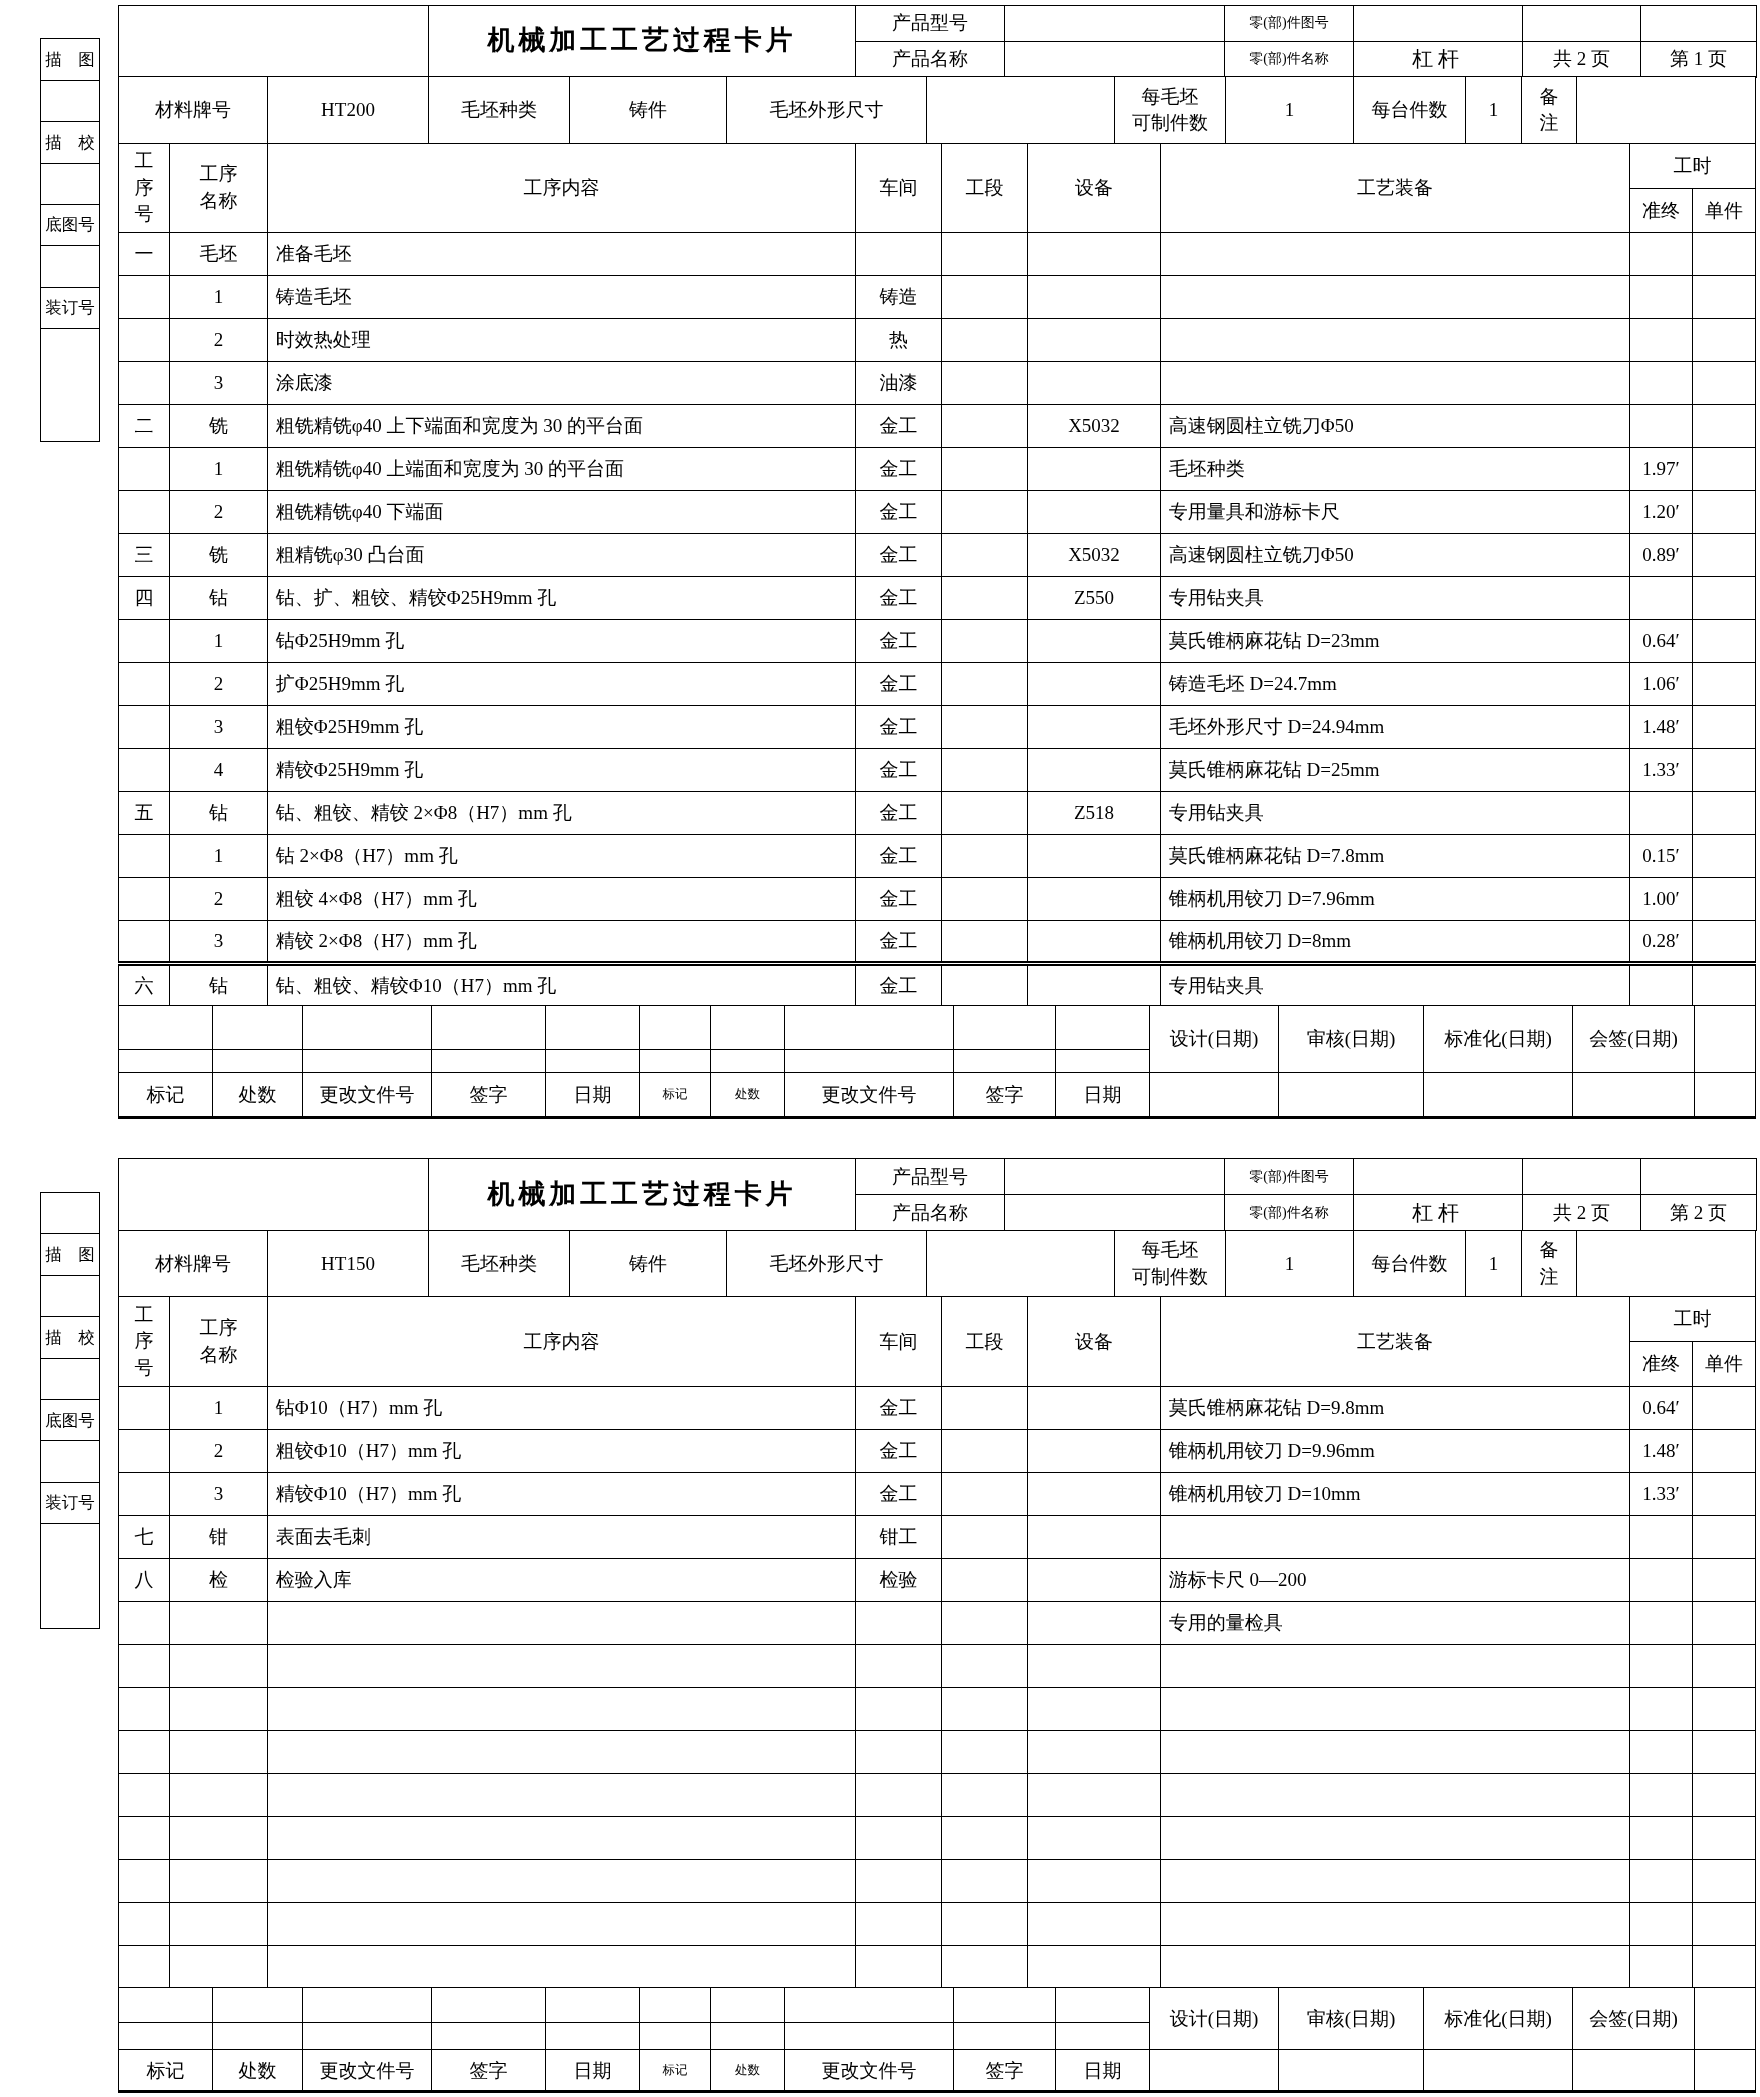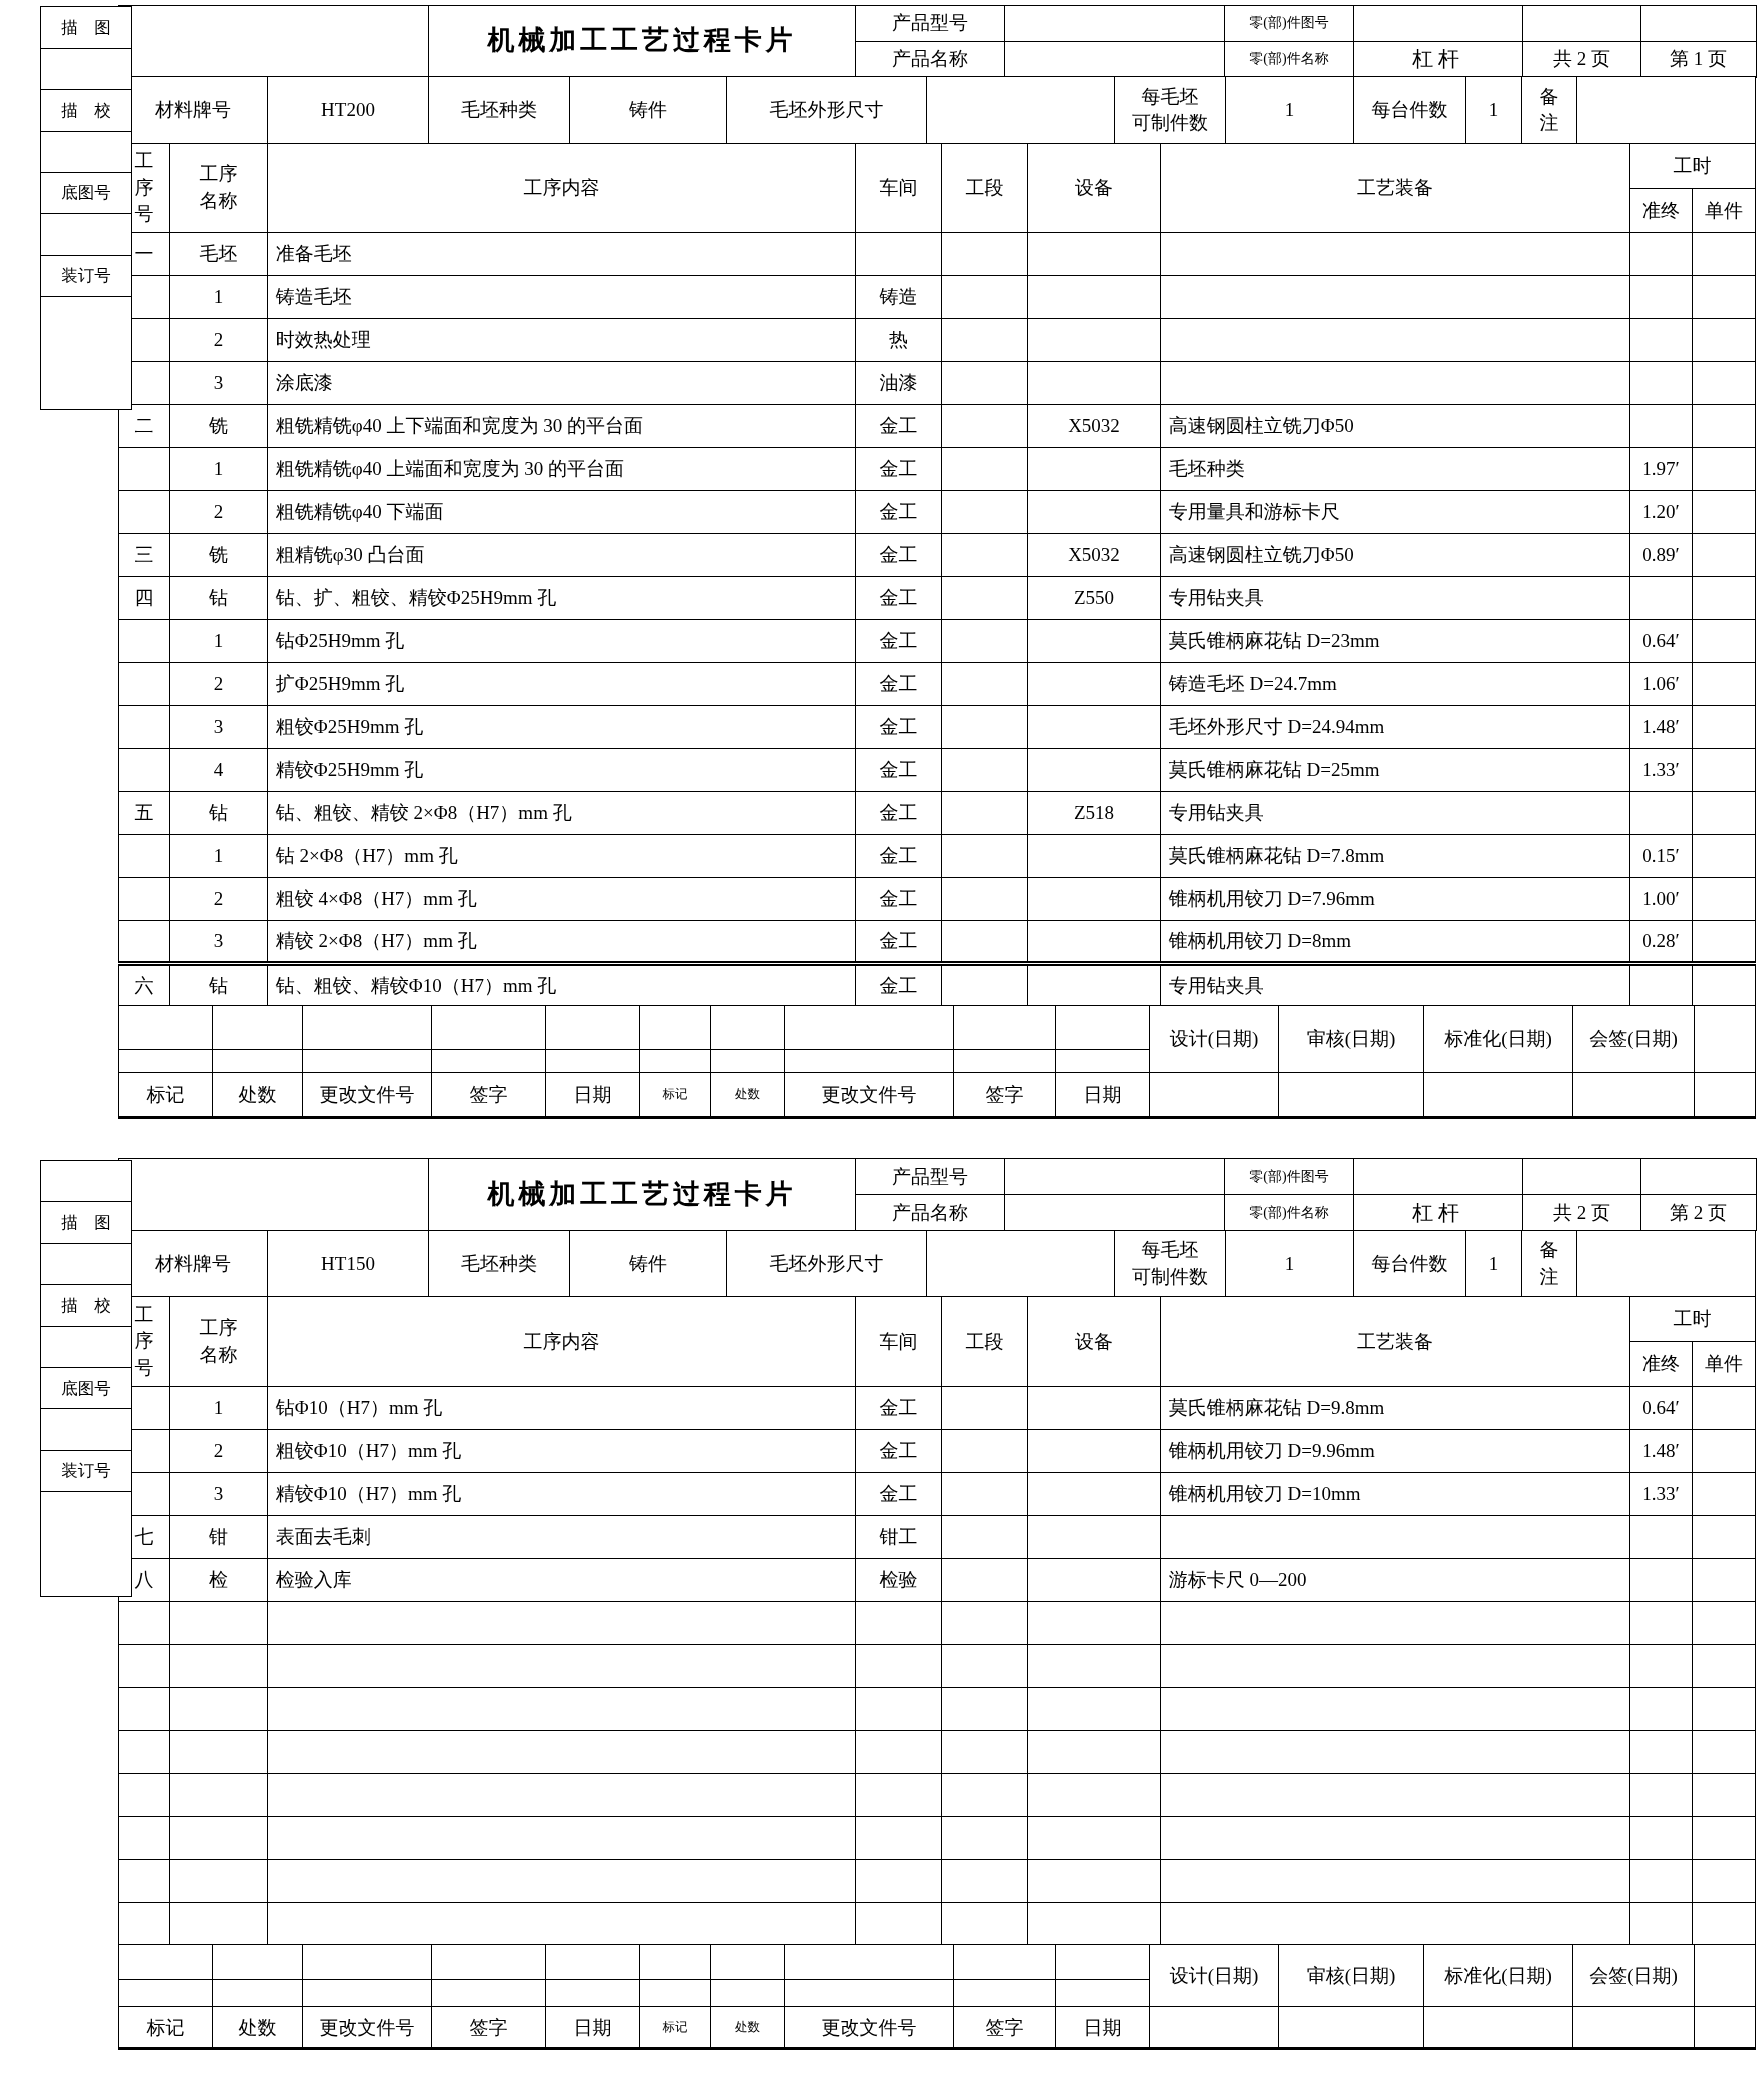--- a/index.html
+++ b/index.html
@@ -28,21 +28,21 @@
   .c1 .e1{height:44px;} .c1 .e2{height:23px;} .c1 .e3{height:45px;}
   .c2 .e1{height:35px;} .c2 .e2{height:27.4px;} .c2 .e3{height:42px;}
   .title{font-size:27px;font-weight:bold;letter-spacing:3.9px;}
   .sm18{font-size:14px;padding:0 1.6px;}
   .big{font-size:21px;letter-spacing:4.7px;}
   .ml{white-space:pre-line;line-height:1.4;}
   .al{text-align:left;padding-left:7.8px;}
   .sm{font-size:12.5px;}
   tr.thick-top td{border-top:5.5px double #000;}
   .bandE tr:last-child td{border-bottom:3.9px solid #000;}
-  .strip{position:absolute;left:-78px;width:92px;}
+  .strip{position:absolute;left:-78px;width:60px;margin-top:32px;}
   .strip-box{
     height:43px;border:1.6px solid #000;margin-top:-1.6px;box-sizing:border-box;
     display:flex;align-items:center;justify-content:center;
     font-size:16.5px;background:#fff;
   }
   .strip-box:first-child{margin-top:0;}
   .c1 .strip-box:last-child{height:114px;}
   .c2 .strip-box:last-child{height:106px;}
 </style>
 </head>
@@ -626,20 +626,31 @@
           <td></td>
           <td></td>
         </tr>
         <tr>
           <td></td>
           <td></td>
           <td class="al"></td>
           <td></td>
           <td></td>
           <td></td>
+          <td class="al">专用的量检具</td>
+          <td></td>
+          <td></td>
+        </tr>
+        <tr>
+          <td></td>
+          <td></td>
+          <td class="al"></td>
+          <td></td>
+          <td></td>
+          <td></td>
           <td class="al"></td>
           <td></td>
           <td></td>
         </tr>
         <tr>
           <td></td>
           <td></td>
           <td class="al"></td>
           <td></td>
           <td></td>

